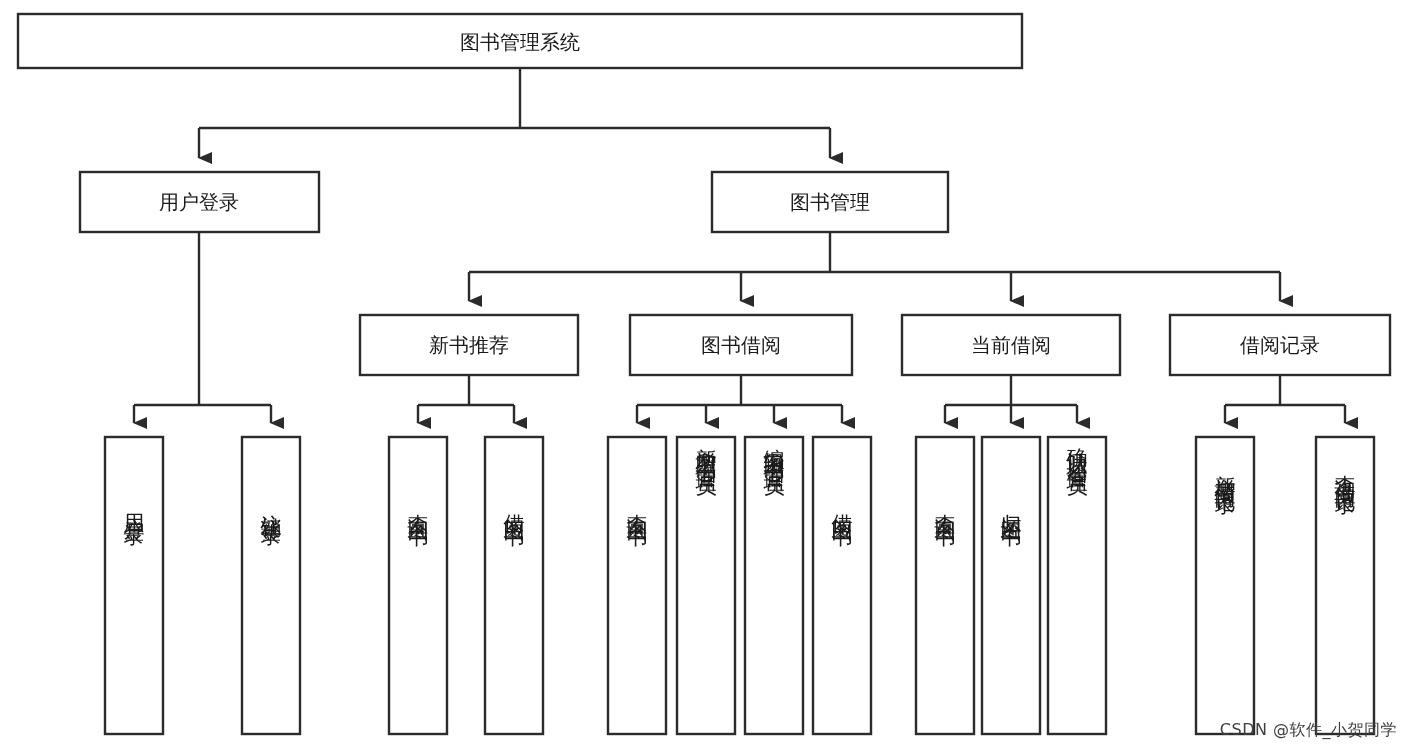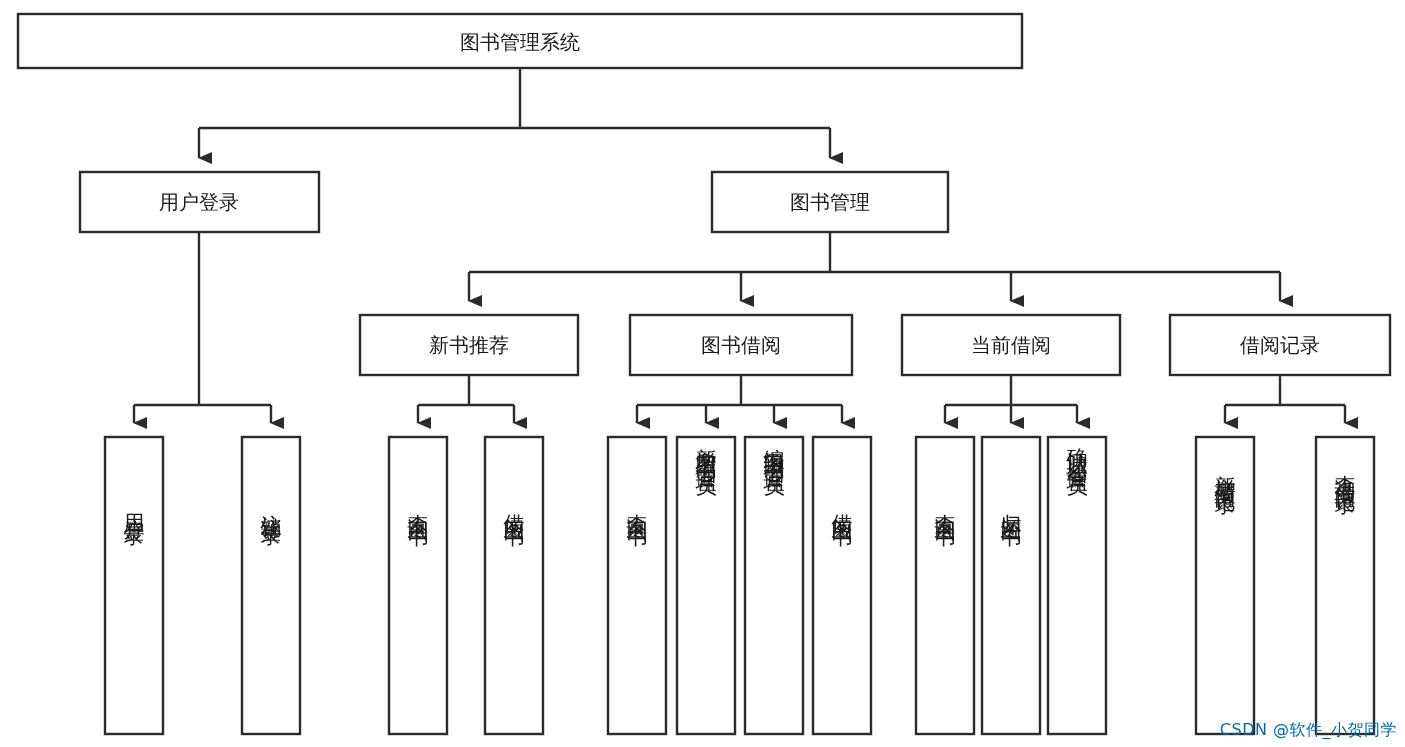--- a/index.html
+++ b/index.html
@@ -50,21 +50,21 @@
     text-anchor: middle;
     writing-mode: vertical-rl;
     letter-spacing: 4px;
   }
   .watermark {
     position: absolute;
     right: 8px;
     bottom: 6px;
     font-family: "DejaVu Sans", "Liberation Sans", sans-serif;
     font-size: 16px;
-    color: #0369a1;
+    color: #404040;
     letter-spacing: 0.5px;
     white-space: nowrap;
     pointer-events: none;
   }
 </style>
 </head>
 <body>
 
 <svg id="diagram" viewBox="0 0 1405 747" xmlns="http://www.w3.org/2000/svg">
 

